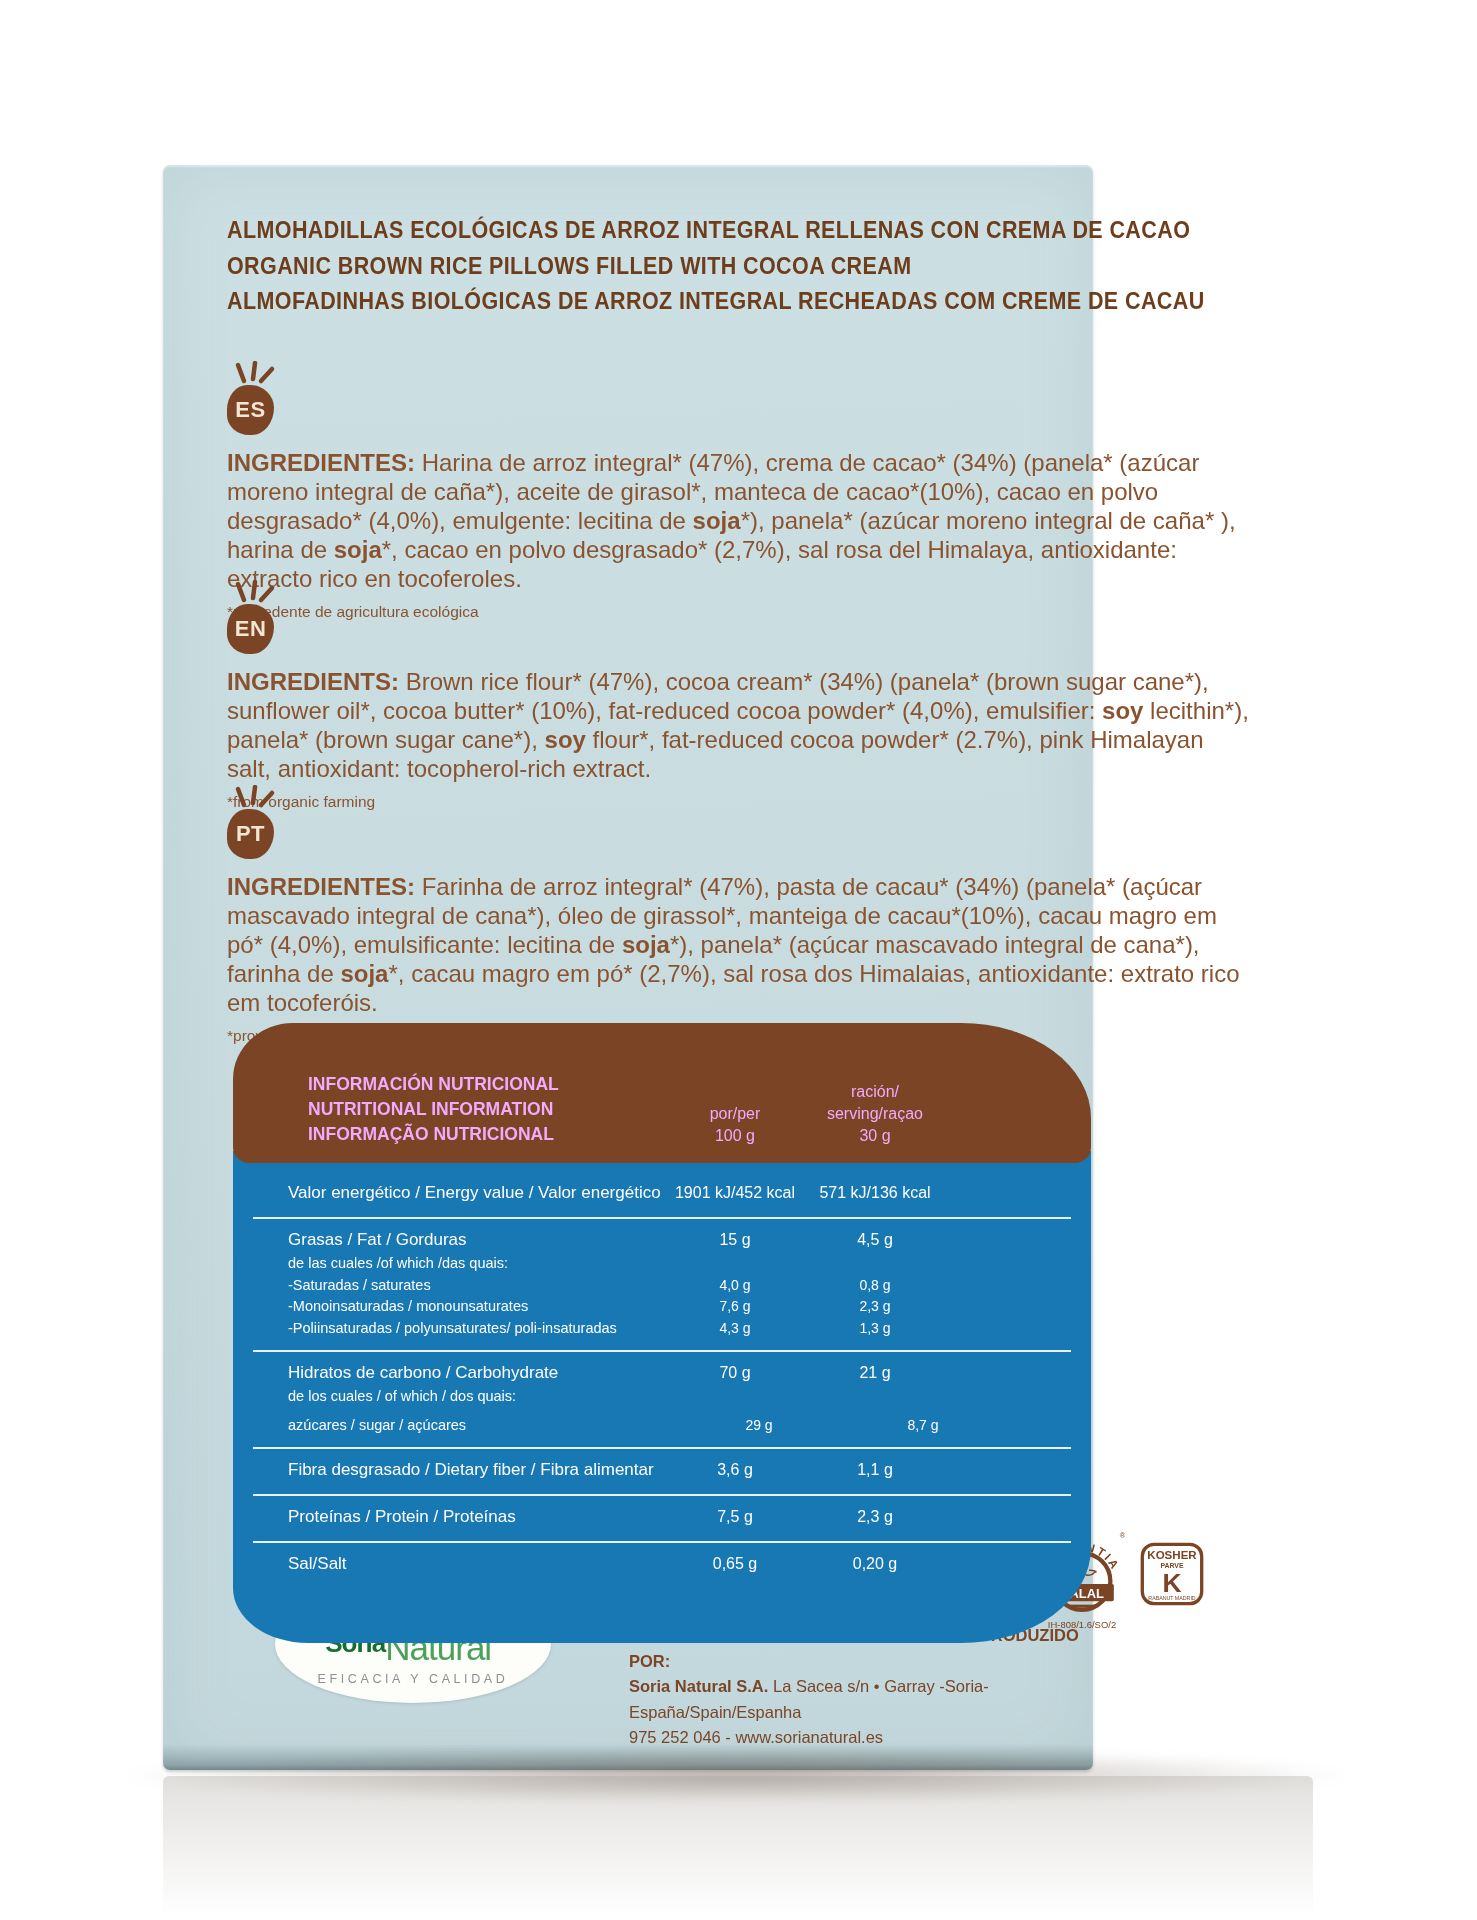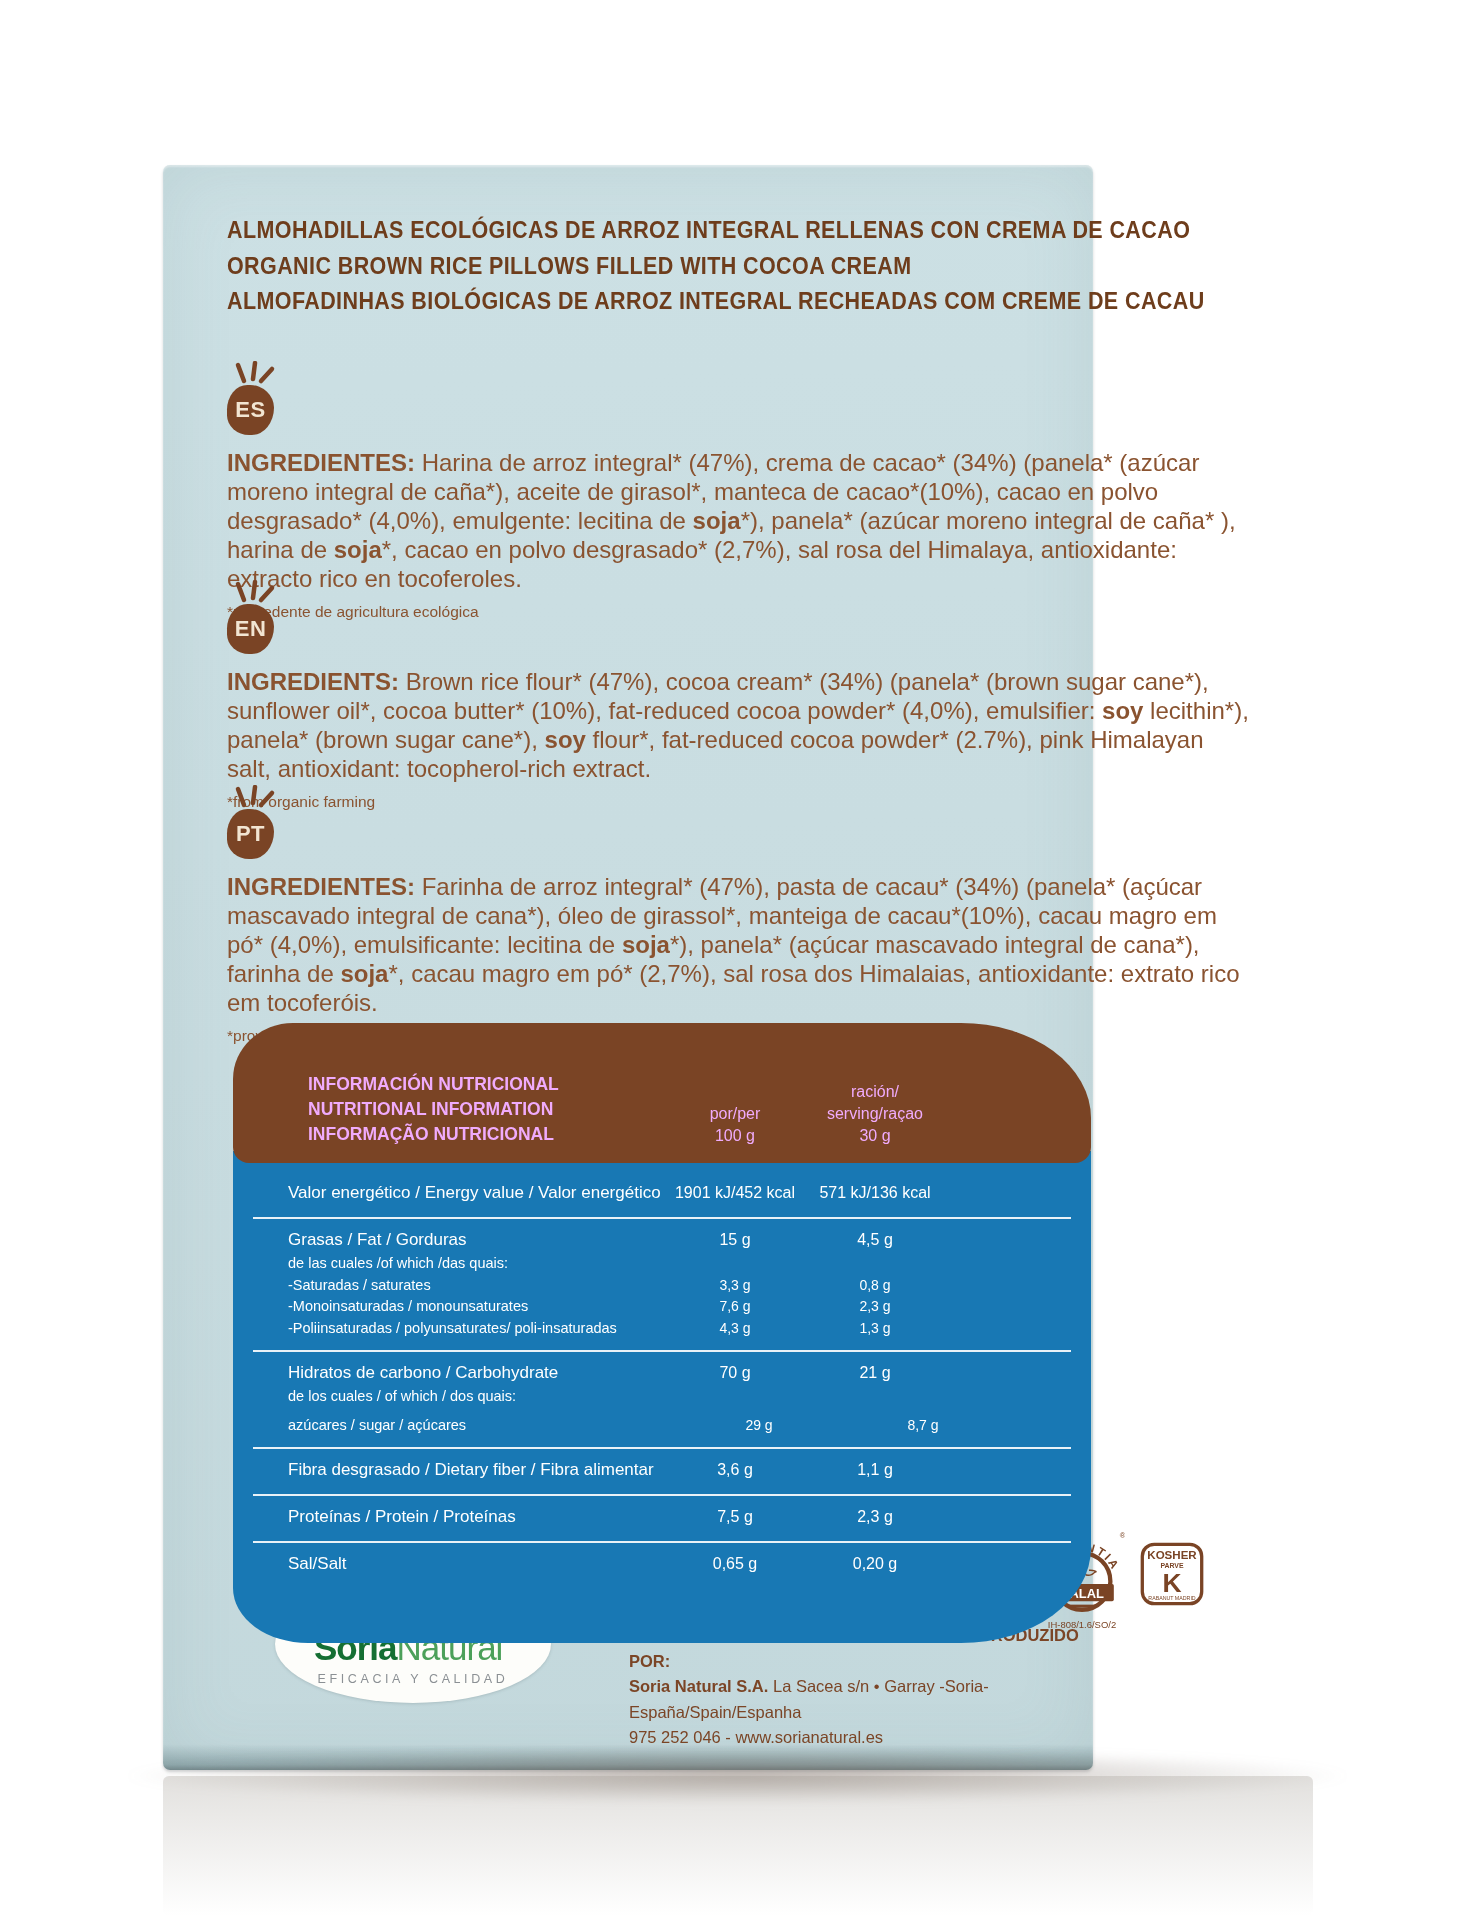--- a/index.html
+++ b/index.html
@@ -81,21 +81,21 @@
   .certs{position:absolute;left:876px;top:1362px;display:flex;gap:14px;align-items:flex-start;}
   .kosher-wrap{margin-top:14px;}
   
   .logo-oval{
     position:absolute;left:112px;top:1420px;width:276px;height:118px;
     background:#fdfdfa;border-radius:50%;
     display:flex;flex-direction:column;align-items:center;justify-content:center;
     box-shadow:0 1px 3px rgba(90,110,115,.25);
   }
   .brand-line{display:flex;align-items:flex-start;line-height:1;margin-top:-6px;}
-  .brand-p1{font-weight:bold;color:#156f33;font-size:35px;letter-spacing:-1px;}
+  .brand-p1{font-weight:bold;color:#156f33;font-size:26px;letter-spacing:-1px;}
   .brand-p2{color:#4ca05a;font-size:35px;letter-spacing:-1px;}
   .brand-reg{color:#4ca05a;font-size:13px;margin-top:-2px;}
   .brand-tagline{color:#8b9094;font-size:12.5px;letter-spacing:3.6px;margin-top:7px;}
   
   .mfr{position:absolute;left:466px;top:1458px;color:#7b4526;font-size:16.5px;line-height:25.5px;}
   .mfr .b{font-weight:bold;}
 </style>
 </head>
 <body>
 
@@ -177,21 +177,21 @@
         <span class="val">15 g</span>
         <span class="val">4,5 g</span>
       </div>
       <div class="nrow sub">
         <span class="lbl">de las cuales /of which /das quais:</span>
         <span class="val"></span>
         <span class="val"></span>
       </div>
       <div class="nrow sub">
         <span class="lbl">-Saturadas / saturates</span>
-        <span class="val">3,3 g</span>
+        <span class="val">4,0 g</span>
         <span class="val">0,8 g</span>
       </div>
       <div class="nrow sub">
         <span class="lbl">-Monoinsaturadas / monounsaturates</span>
         <span class="val">7,6 g</span>
         <span class="val">2,3 g</span>
       </div>
       <div class="nrow sub">
         <span class="lbl">-Poliinsaturadas / polyunsaturates/ poli-insaturadas</span>
         <span class="val">4,3 g</span>

